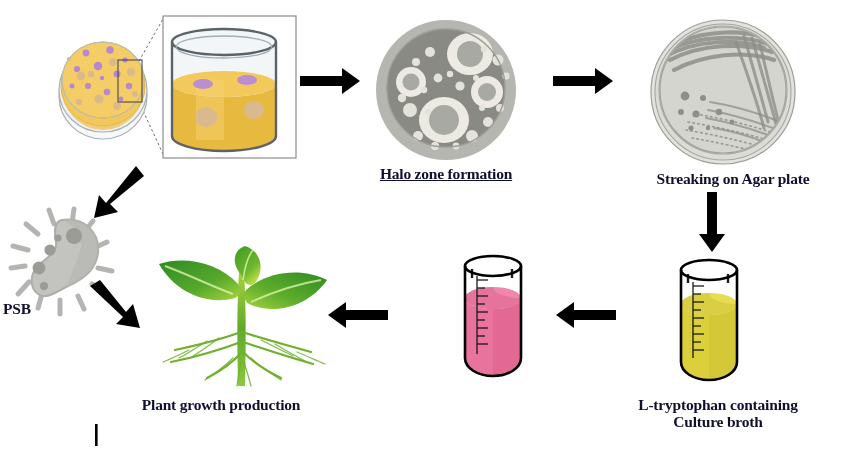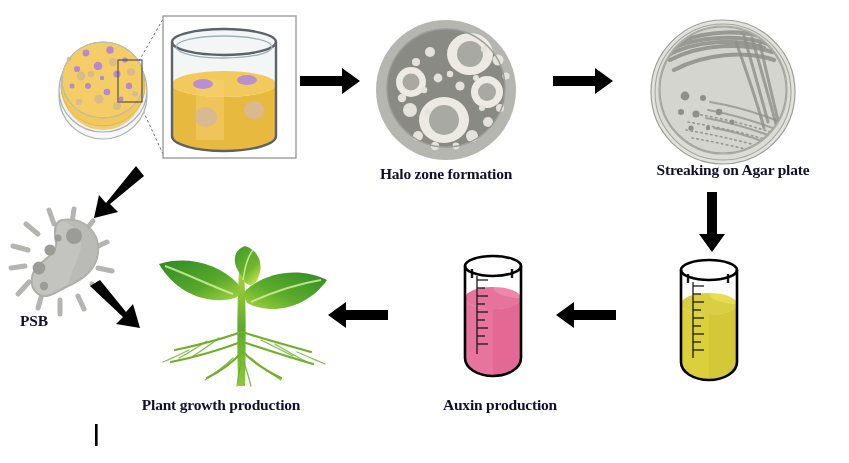--- a/index.html
+++ b/index.html
@@ -129,21 +129,21 @@
             <circle cx="78" cy="58" r="3.2"></circle>
           <circle cx="104" cy="62" r="3"></circle>
             <circle cx="84" cy="130" r="3.4"></circle>
           <circle cx="56" cy="96" r="3"></circle>
             <circle cx="110" cy="92" r="3"></circle>
         </g>
         <circle cx="74" cy="72" r="59" fill="none" stroke="#9d9d98" stroke-width="1.4"></circle>
       </g>
     </svg>
   </div>
-  <div class="caption" style="left:340px;top:165px;width:212px;">Halo zone formation</div>
+  <div class="caption" style="left:340px;top:165px;width:212px;text-decoration:underline;">Halo zone formation</div>
 
   <div class="node" style="left:553px;top:66px;">
     <svg width="62" height="30" viewBox="0 0 62 30">
       <path d="M0 10 L42 10 L42 2 L60 15 L42 28 L42 20 L0 20 Z" fill="#000000"></path>
     </svg>
   </div>
 
   <div class="node" style="left:648px;top:18px;width:150px;height:148px;">
     <svg width="150" height="148" viewBox="0 0 150 148">
       <g>
@@ -192,21 +192,21 @@
             <circle cx="33" cy="94" r="3"></circle>
           <circle cx="71" cy="94" r="3.2"></circle>
             <circle cx="43" cy="110" r="2.6"></circle>
           <circle cx="60" cy="110" r="2.2"></circle>
             <circle cx="84" cy="104" r="2.4"></circle>
         </g>
         <circle cx="75" cy="72" r="63" fill="none" stroke="#a3a39d" stroke-width="1.2"></circle>
       </g>
     </svg>
   </div>
-  <div class="caption" style="left:627px;top:161px;width:212px;">Streaking on Agar plate</div>
+  <div class="caption" style="left:627px;top:170px;width:212px;">Streaking on Agar plate</div>
 
   <div class="node" style="left:697px;top:192px;">
     <svg width="30" height="62" viewBox="0 0 30 62">
       <path d="M10 0 L20 0 L20 42 L28 42 L15 60 L2 42 L10 42 Z" fill="#000000"></path>
     </svg>
   </div>
 
   <div class="node" style="left:668px;top:258px;width:82px;height:130px;">
     <svg width="82" height="130" viewBox="0 0 82 130">
       <g>
@@ -229,20 +229,22 @@
           <line x1="25" y1="92" x2="36" y2="92"></line>
         </g>
         <line x1="20" y1="16" x2="20" y2="25" stroke="#1a1a1a" stroke-width="2.4"></line>
         <line x1="60" y1="16" x2="60" y2="25" stroke="#1a1a1a" stroke-width="2.4"></line>
 
         <path d="M13 12 L13 104 a28 18 0 0 0 56 0 L69 12" fill="none" stroke="#000000" stroke-width="2.6"></path>
         <ellipse cx="41" cy="12" rx="28" ry="10" fill="none" stroke="#000000" stroke-width="2.6"></ellipse>
       </g>
     </svg>
   </div>
+  <div class="caption" style="left:598px;top:396px;width:240px;">L-tryptophan containing
+Culture broth</div>
 
   <div class="node" style="left:554px;top:300px;">
     <svg width="62" height="30" viewBox="0 0 62 30">
       <path d="M62 10 L20 10 L20 2 L2 15 L20 28 L20 20 L62 20 Z" fill="#000000"></path>
     </svg>
   </div>
 
   <div class="node" style="left:452px;top:254px;width:82px;height:132px;">
     <svg width="82" height="132" viewBox="0 0 82 132">
       <g>
@@ -264,21 +266,20 @@
             <line x1="25" y1="82" x2="33" y2="82"></line>
           <line x1="25" y1="90" x2="36" y2="90"></line>
         </g>
         <line x1="20" y1="15" x2="20" y2="24" stroke="#1a1a1a" stroke-width="2.4"></line>
         <line x1="60" y1="15" x2="60" y2="24" stroke="#1a1a1a" stroke-width="2.4"></line>
         <path d="M13 12 L13 104 a28 18 0 0 0 56 0 L69 12" fill="none" stroke="#000000" stroke-width="2.6"></path>
         <ellipse cx="41" cy="12" rx="28" ry="10" fill="none" stroke="#000000" stroke-width="2.6"></ellipse>
       </g>
     </svg>
   </div>
-  <div class="caption" style="left:410px;top:396px;width:180px;">Auxin production</div>
 
   <div class="node" style="left:326px;top:300px;">
     <svg width="62" height="30" viewBox="0 0 62 30">
       <path d="M62 10 L20 10 L20 2 L2 15 L20 28 L20 20 L62 20 Z" fill="#000000"></path>
     </svg>
   </div>
 
   <div class="node" style="left:88px;top:162px;">
     <svg width="60" height="62" viewBox="0 0 60 62">
       <path d="M48 4 L56 14 L22 42 L30 50 L6 56 L11 33 L18 41 Z" fill="#000000"></path>
@@ -317,21 +318,21 @@
         <g fill="#9c9c97">
           <circle cx="64" cy="28" r="8"></circle>
           <circle cx="48" cy="30" r="3.6"></circle>
           <circle cx="40" cy="42" r="5.6"></circle>
           <circle cx="29" cy="60" r="6.4"></circle>
           <circle cx="34" cy="78" r="4.2"></circle>
         </g>
       </g>
     </svg>
   </div>
-  <div class="caption" style="left:3px;top:312px;width:62px;text-align:center;">PSB</div>
+  <div class="caption" style="left:3px;top:300px;width:62px;text-align:left;">PSB</div>
 
   <div class="node" style="left:86px;top:280px;">
     <svg width="62" height="56" viewBox="0 0 62 56">
       <path d="M4 6 L14 0 L40 32 L47 24 L54 48 L30 44 L37 37 Z" fill="#000000"></path>
     </svg>
   </div>
 
   <div class="node" style="left:145px;top:246px;width:196px;height:146px;">
     <svg width="196" height="146" viewBox="0 0 196 146">
       <defs>

